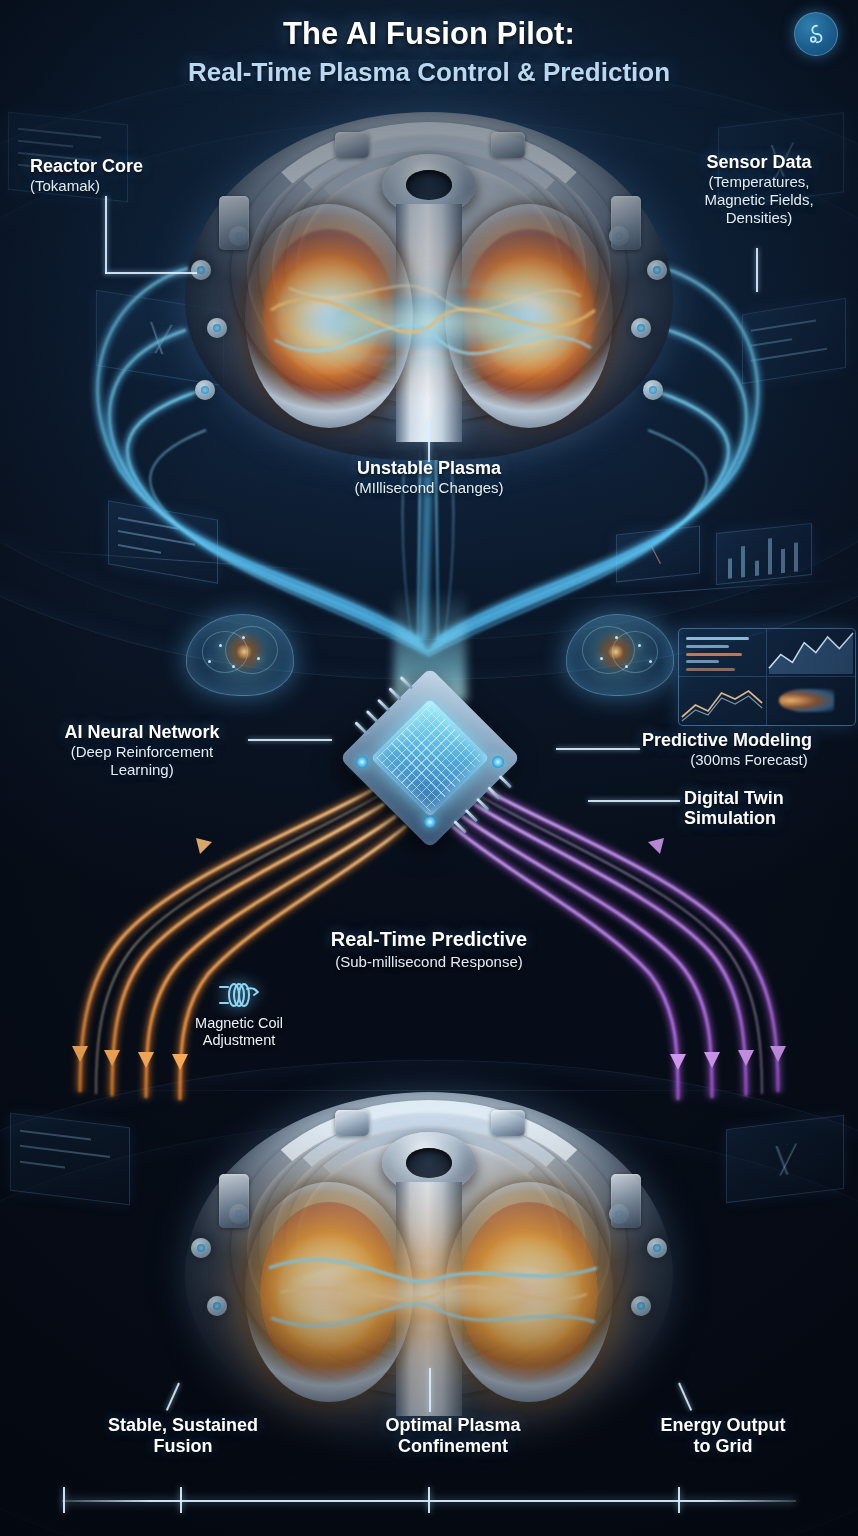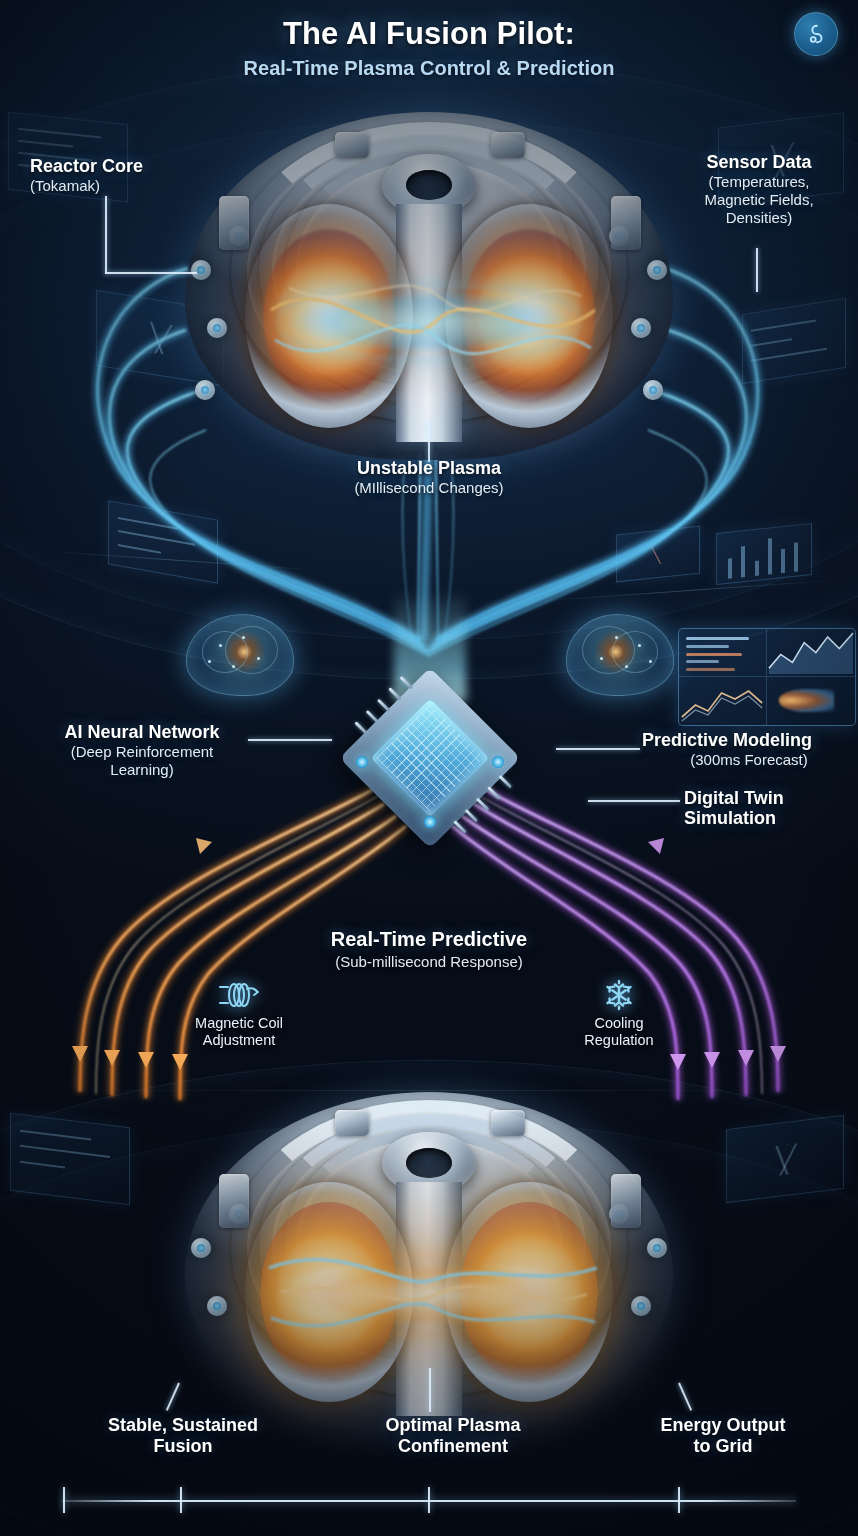--- a/index.html
+++ b/index.html
@@ -45,21 +45,21 @@
   }
   .bartiny{ position:absolute; bottom:8%; width:4px; background:rgba(150,210,255,.45); }
 
   
   .title-wrap{ position:absolute; left:0; right:0; top:16px; text-align:center; z-index:40; }
   .title-main{
     font-size:31px; font-weight:bold; letter-spacing:.1px; color:#ffffff;
     text-shadow:0 2px 5px rgba(0,0,0,.85), 0 0 18px rgba(120,190,255,.45);
   }
   .title-sub{
-    margin-top:5px; font-size:20px; font-weight:bold; color:#b9d9f2;
+    margin-top:5px; font-size:26px; font-weight:bold; color:#b9d9f2;
     text-shadow:0 2px 5px rgba(0,0,0,.8), 0 0 16px rgba(100,175,255,.4);
   }
   .logo-badge{
     position:absolute; right:20px; top:12px; width:44px; height:44px; border-radius:50%;
     background:radial-gradient(circle at 36% 32%, #2f7fae, #1a5c8c 58%, #14486e 100%);
     border:1px solid rgba(150,220,255,.35);
     box-shadow:0 0 14px rgba(70,160,220,.5);
     display:flex; align-items:center; justify-content:center; z-index:45;
   }
 
@@ -576,34 +576,20 @@
             <path d="M31,9 C36,7 40,9 41,12"></path>
             <path d="M38,9 L42,12 L38,15" stroke-linejoin="round"></path>
           </g>
         </svg>
       </div>
       <div class="act-label" style="white-space:pre-line">Magnetic Coil
 Adjustment</div>
     </div>
 
 
-    <div class="act-item">
-      <div class="act-icon">
-        <svg width="32" height="32" viewBox="0 0 32 32">
-          <g stroke="#8fd6f5" stroke-width="2.4" stroke-linecap="round">
-            <path d="M16,2 V30 M4.5,8 L27.5,24 M27.5,8 L4.5,24"></path>
-            <path d="M12,5.5 L16,8.5 L20,5.5 M12,26.5 L16,23.5 L20,26.5"></path>
-            <path d="M6.5,12.5 L7,8.2 L11.2,7.6 M25.5,19.5 L25,23.8 L20.8,24.4"></path>
-            <path d="M20.8,7.6 L25,8.2 L25.5,12.5 M11.2,24.4 L7,23.8 L6.5,19.5"></path>
-          </g>
-        </svg>
-      </div>
-      <div class="act-label" style="white-space:pre-line">Cooling
-Regulation</div>
-    </div>
 
   </div>
 
   <div class="reactor" style="left:185px;top:1092px;width:488px;height:340px;">
     <div class="tk-shell"></div>
 
     <div class="tk-ring" style="left:46px;top:8px;width:396px;height:296px;border-width:16px;border-color:rgba(226,238,248,.94) transparent transparent transparent;"></div>
     <div class="tk-ring" style="left:74px;top:22px;width:340px;height:264px;border-width:13px;border-color:rgba(200,216,232,.92) transparent transparent transparent;"></div>
     <div class="tk-ring" style="left:100px;top:36px;width:288px;height:232px;border-width:11px;border-color:rgba(176,194,212,.9) transparent transparent transparent;"></div>
 

